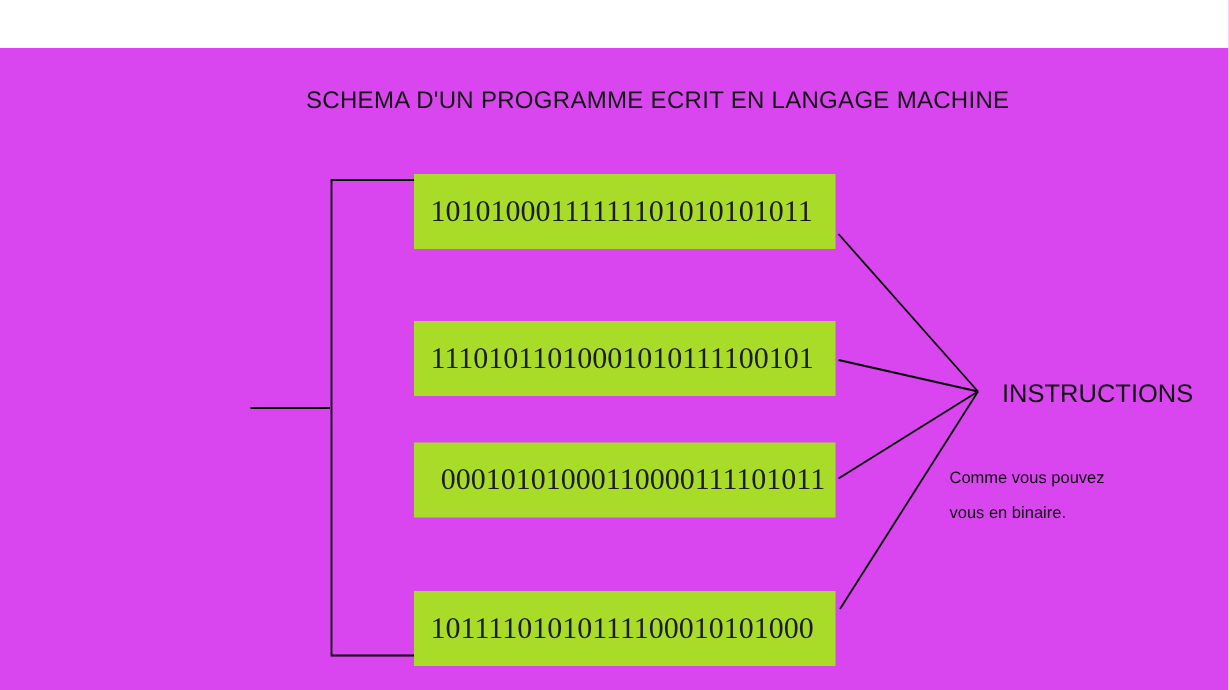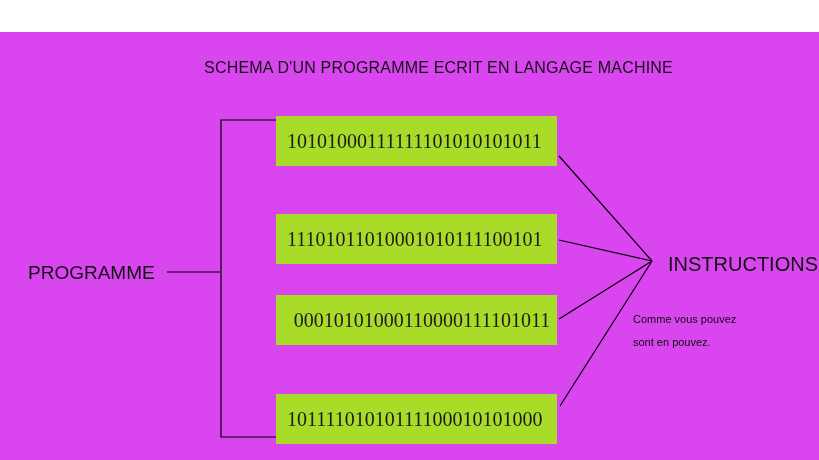--- a/index.html
+++ b/index.html
@@ -25,21 +25,21 @@
   .program-label{
     position:absolute;
     left:28px;top:230px;
     font-size:19px;
     color:#121212;
     white-space:nowrap;
   }
   .instructions-label{
     position:absolute;
     left:668px;top:221px;
-    font-size:20px;
+    font-size:17px;
     color:#121212;
     white-space:nowrap;
   }
   .note{
     position:absolute;
     left:633px;top:276px;
     font-size:11px;
     line-height:23px;
     color:#0d0d0d;
   }
@@ -70,21 +70,20 @@
     pointer-events:none;
   }
 </style>
 </head>
 <body>
 
 <div class="stage">
 
   <div class="title">SCHEMA D'UN PROGRAMME ECRIT EN LANGAGE MACHINE</div>
 
-  <div class="program-label">PROGRAMME</div>
 
   <svg class="lines" width="819" height="460" viewBox="0 0 819 460">
     <g stroke="#000000" stroke-width="1.2" fill="none">
       <line x1="167" y1="240" x2="220" y2="240"></line>
       <polyline points="277,88 221,88 221,405 278,405"></polyline>
       <line x1="559" y1="124" x2="652" y2="229"></line>
       <line x1="559" y1="208" x2="652" y2="229"></line>
       <line x1="559" y1="287" x2="652" y2="229"></line>
       <line x1="560" y1="374" x2="652" y2="229"></line>
     </g>
@@ -103,16 +102,16 @@
   </div>
 
   <div class="bin-box box-4">
     <span class="bin-text">10111101010111100010101000</span>
   </div>
 
   <div class="instructions-label">INSTRUCTIONS</div>
 
   <div class="note">
     <div>Comme vous pouvez</div>
-    <div>sont en pouvez.</div>
+    <div>vous en binaire.</div>
   </div>
 
 </div>
 
 </body></html>

